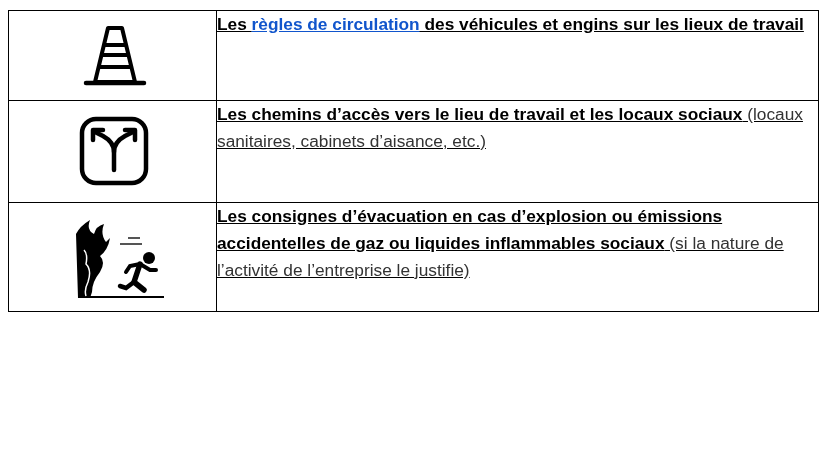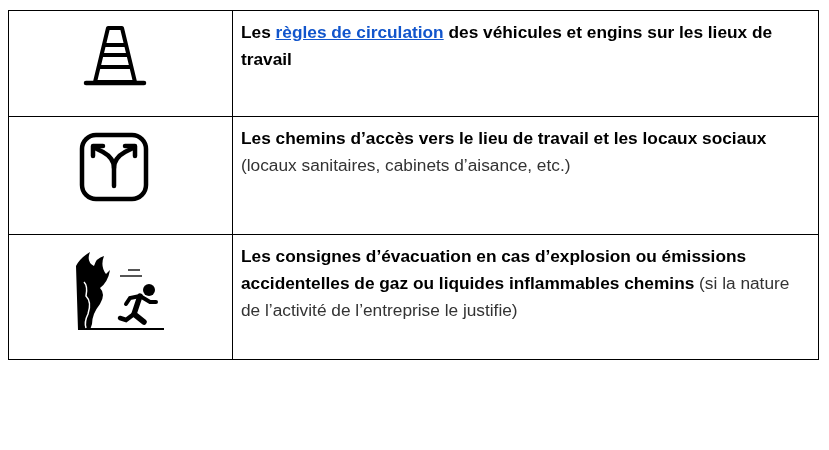--- a/index.html
+++ b/index.html
@@ -3,21 +3,21 @@
 <meta charset="utf-8">
 <style>
   html, body { margin: 0; padding: 0; background: #ffffff; }
   body { width: 829px; height: 450px; position: relative; overflow: hidden;
          font-family: "Liberation Sans", sans-serif; }
   table.doc-table {
     position: absolute; left: 8px; top: 10px;
     width: 811px; border-collapse: collapse; table-layout: fixed;
   }
   table.doc-table td {
-    border: 1.5px solid #000; vertical-align: top; padding: 8px;
+    border: 1.5px solid #000; vertical-align: top; padding: 0; text-decoration: underline;
   }
   td.icon-cell { width: 207px; position: relative; }
   td.text-cell { padding: 9px 8px 0 9px; }
   .text { font-size: 17.3px; line-height: 27px; color: #333333; }
   .text b { color: #000000; font-weight: bold; }
   .text a { color: #1155cc; text-decoration: underline; font-weight: bold; }
   .icon { position: absolute; }
   tr.r1 td { height: 89px; }
   tr.r2 td { height: 101px; margin-top: 28px; }
   tr.r3 td { height: 121px; }
@@ -65,17 +65,17 @@
         <line x1="58" y1="18" x2="70" y2="18" stroke="#555" stroke-width="2"></line>
         <circle cx="79" cy="38" r="6" fill="#000"></circle>
         <path d="M70 44 L64 62 L74 70" stroke="#000" stroke-width="5.5" stroke-linecap="round" stroke-linejoin="round" fill="none"></path>
         <path d="M70 44 L60 46 L56 52" stroke="#000" stroke-width="4" stroke-linecap="round" fill="none"></path>
         <path d="M70 44 L80 50 L86 50" stroke="#000" stroke-width="4" stroke-linecap="round" fill="none"></path>
         <path d="M64 62 L56 68 L50 66" stroke="#000" stroke-width="4.5" stroke-linecap="round" fill="none"></path>
         <line x1="18" y1="77" x2="94" y2="77" stroke="#000" stroke-width="2"></line>
       </svg>
     </td>
     <td class="text-cell">
-      <div class="text"><b>Les consignes d’évacuation en cas d’explosion ou émissions accidentelles de gaz ou liquides inflammables chemins</b><span> (si la nature de l’activité de l’entreprise le justifie)</span></div>
+      <div class="text"><b>Les consignes d’évacuation en cas d’explosion ou émissions accidentelles de gaz ou liquides inflammables sociaux</b><span> (si la nature de l’activité de l’entreprise le justifie)</span></div>
     </td>
   </tr>
 </tbody>
   </table>
 
 </body></html>

